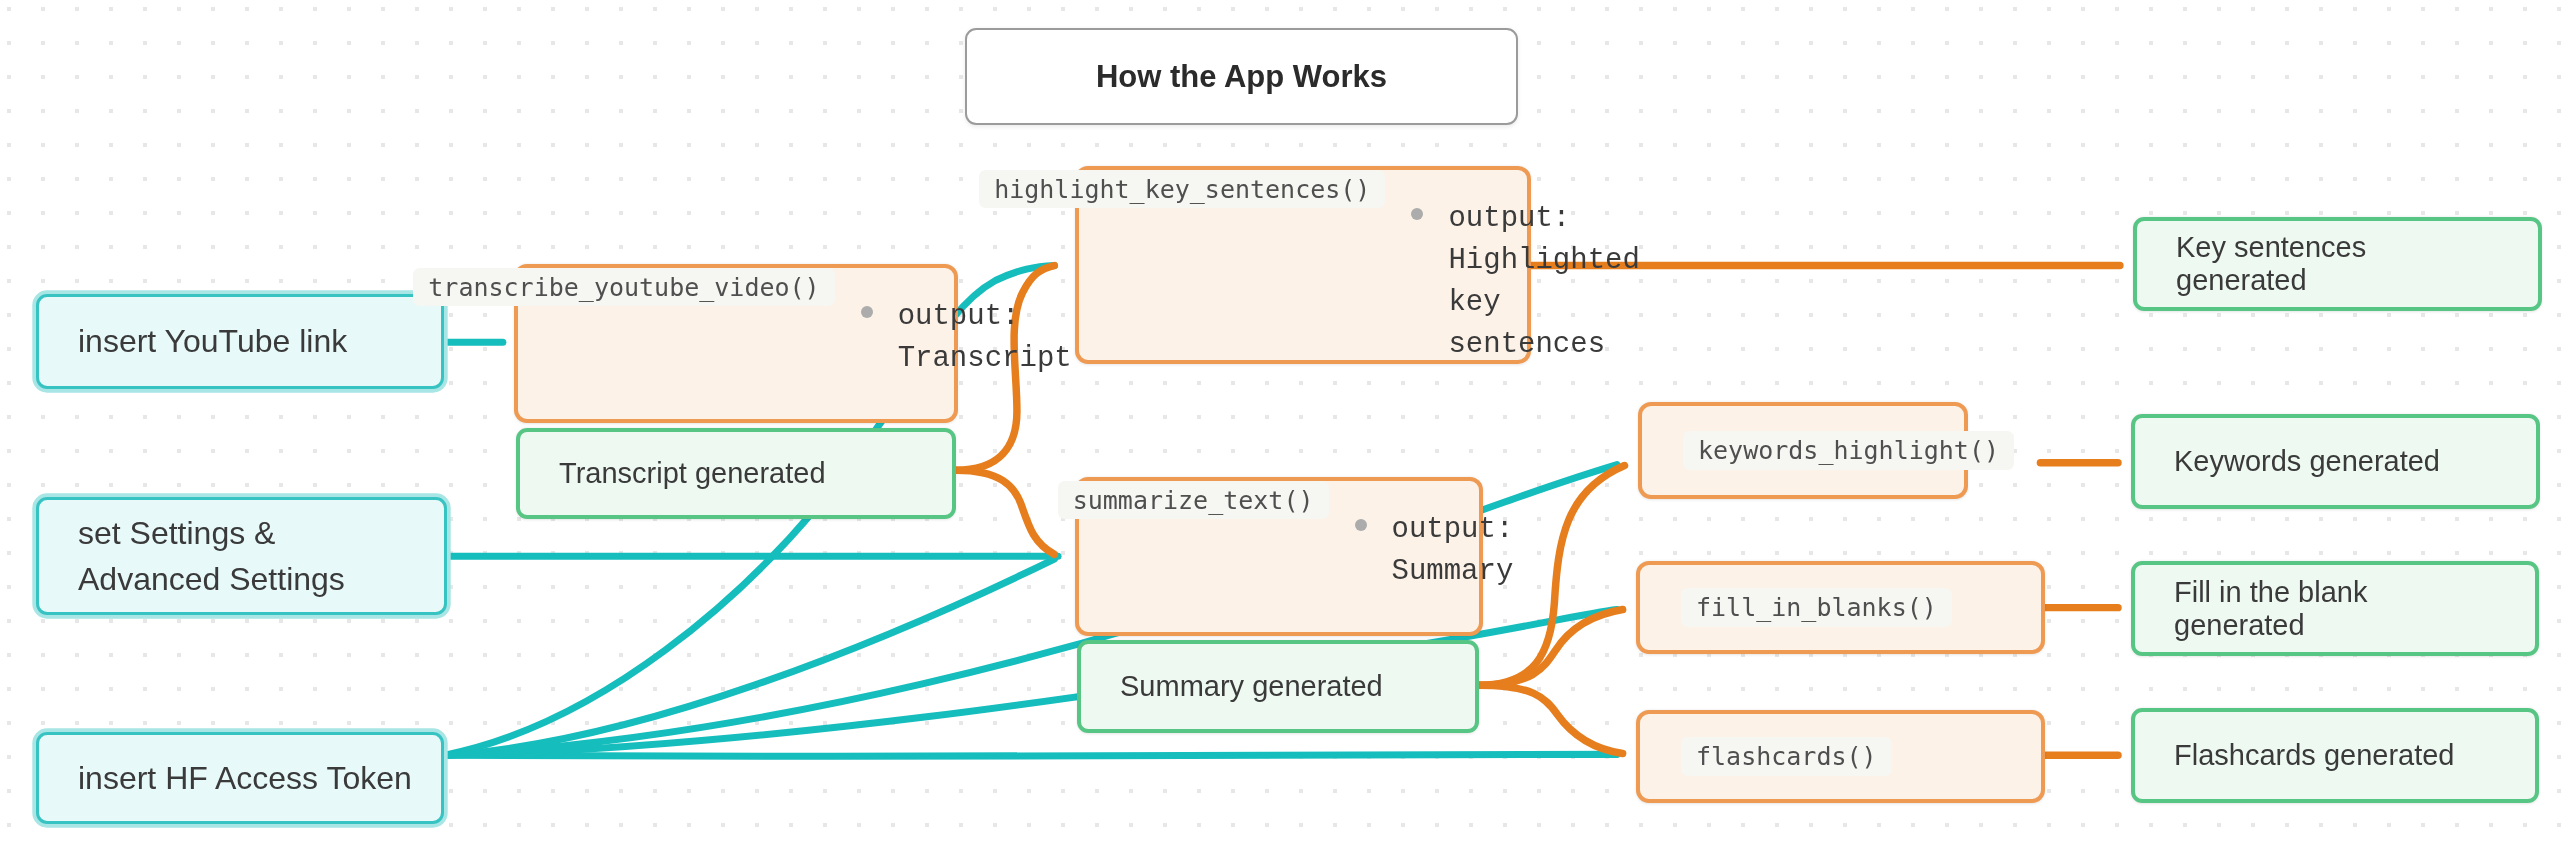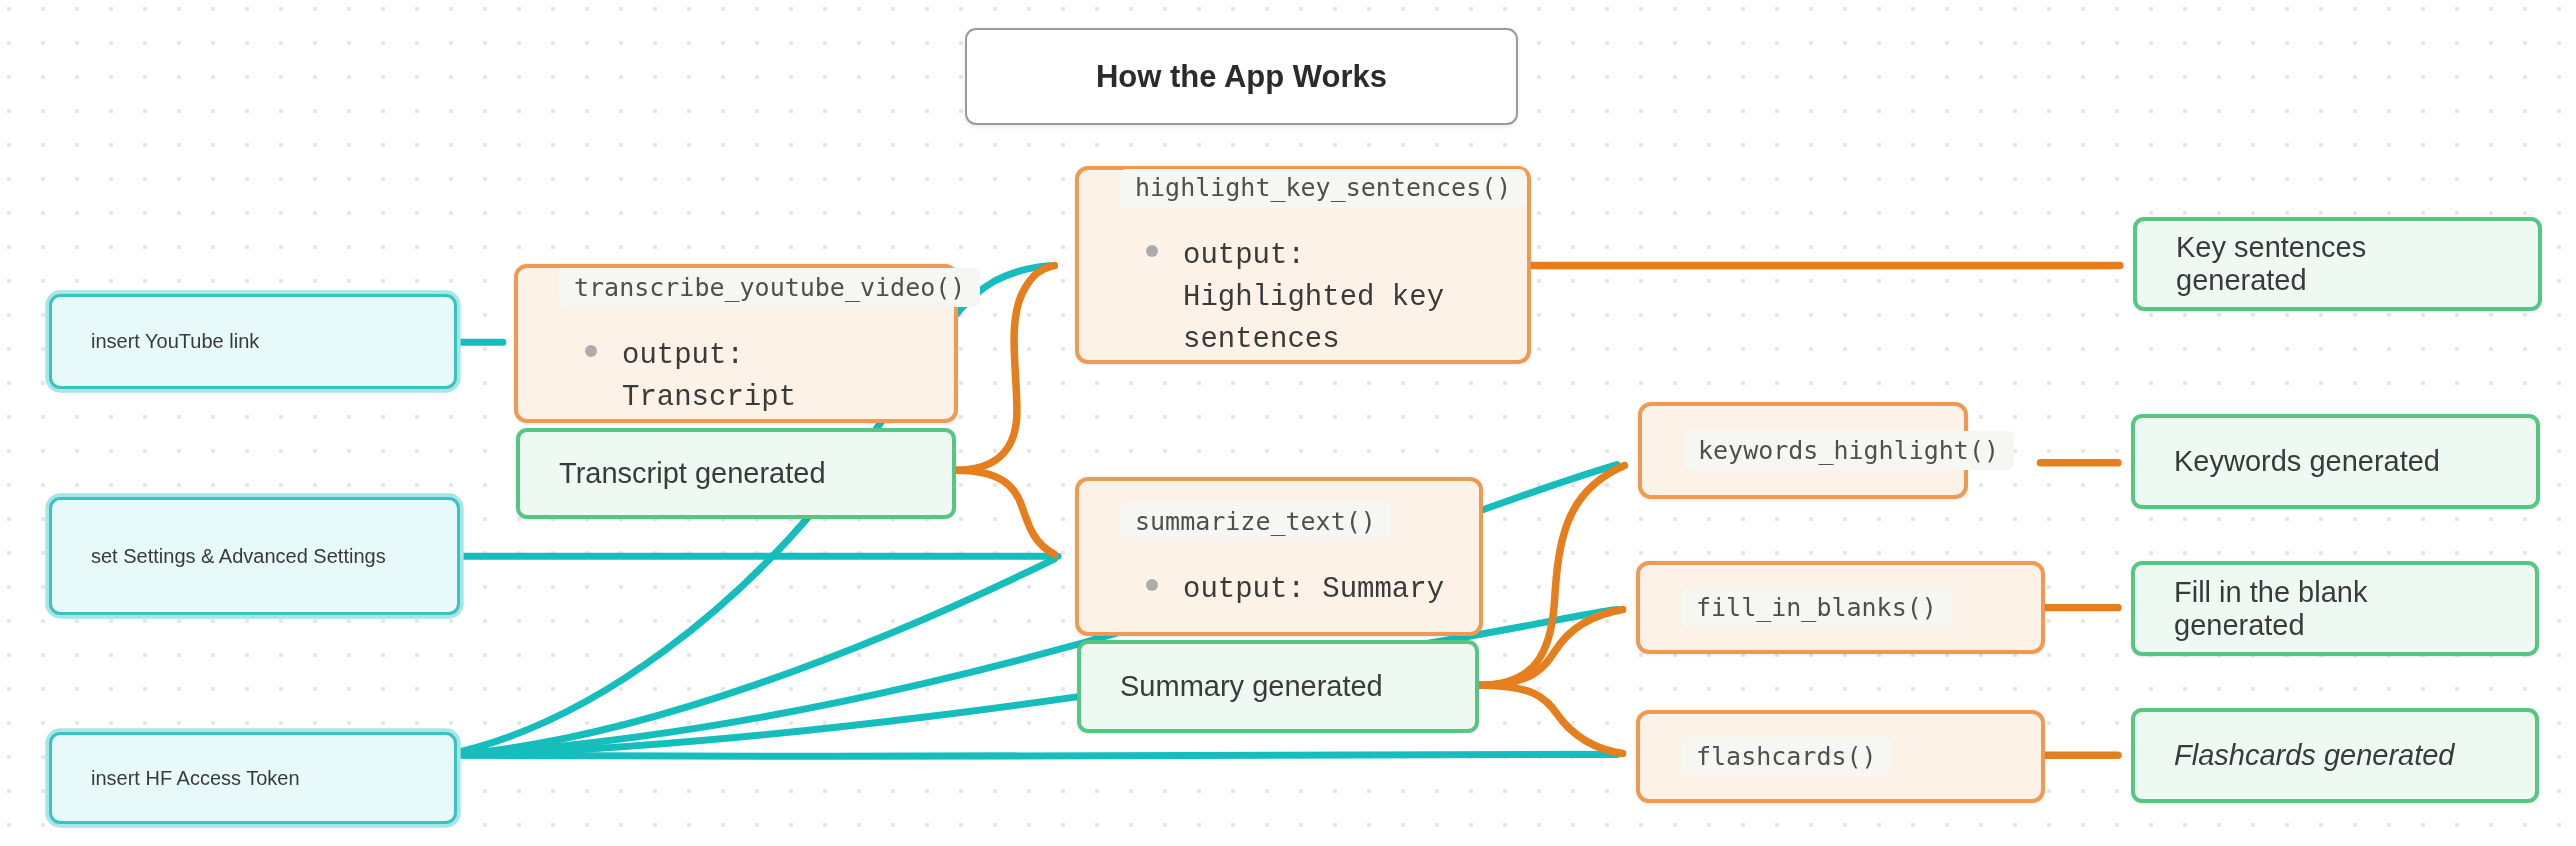--- a/index.html
+++ b/index.html
@@ -21,33 +21,33 @@
   .node{position:absolute;box-sizing:border-box;display:flex;align-items:center;color:#3a3a3a;}
   .node-title{
     left:965px;top:28px;width:553px;height:97px;
     background:#ffffff;border:2.3px solid #9b9b9b;border-radius:11.2px;
     justify-content:center;font-size:31px;font-weight:bold;color:#2b2b2b;
     box-shadow:0 1.9px 4.7px rgba(0,0,0,0.08);
   }
   .node-teal{
     background:#E7F9F9;border:3.7px solid #38C3C3;border-radius:11.2px;
     box-shadow:0 0 0 3.7px #A8E5E5;
-    padding-left:39px;padding-right:24px;font-size:20px;line-height:1.45;margin-left:13px;
+    padding-left:39px;padding-right:24px;font-size:32px;line-height:1.45;
   }
   .node-green{
     background:#EEF9F2;border:4.2px solid #57C584;border-radius:11.2px;
     box-shadow:0 0.9px 2.8px rgba(0,0,0,0.10);
     padding-left:39px;padding-right:40px;font-size:29px;
   }
   .node-orange{
     background:#FCF2E8;border:4.7px solid #EE9A52;border-radius:13px;
     box-shadow:0 0.9px 2.8px rgba(0,0,0,0.10);
     padding-left:41px;padding-right:28px;
   }
-  .node-orange.detail{flex-direction:column;align-items:flex-start;justify-content:center;}
+  .node-orange.detail{flex-direction:row;align-items:flex-start;justify-content:center;}
   .code-chip{
     display:inline-block;background:#F6F6F2;border-radius:6.5px;
     padding:4.7px 15px;font-family:"DejaVu Sans Mono","Liberation Mono",monospace;
     font-size:25px;color:#4f4f4f;white-space:nowrap;
   }
   .bullet-row{display:flex;align-items:flex-start;margin-top:28px;padding-left:26px;font-family:Liberation Mono, monospace;}
   .bullet-dot{width:12px;height:12px;border-radius:50%;background:#acacac;margin-top:10.3px;flex:0 0 auto;}
   .bullet-text{margin-left:25px;font-size:29px;color:#3a3a3a;line-height:1.45;max-width:322px;}
 </style>
 </head>
@@ -142,18 +142,18 @@
 
   <div class="node node-green" style="left:2133px;top:217px;width:409px;height:94px;">
     <span>Key sentences generated</span>
   </div>
   <div class="node node-green" style="left:2131px;top:414px;width:409px;height:95px;">
     <span>Keywords generated</span>
   </div>
   <div class="node node-green" style="left:2131px;top:561px;width:408px;height:95px;">
     <span>Fill in the blank generated</span>
   </div>
-  <div class="node node-green" style="left:2131px;top:708px;width:408px;height:95px;font-style:italic;">
+  <div class="node node-green" style="left:2131px;top:708px;width:408px;height:95px;">
     <span>Flashcards generated</span>
   </div>
 
 </div>
 
 
 </body></html>

